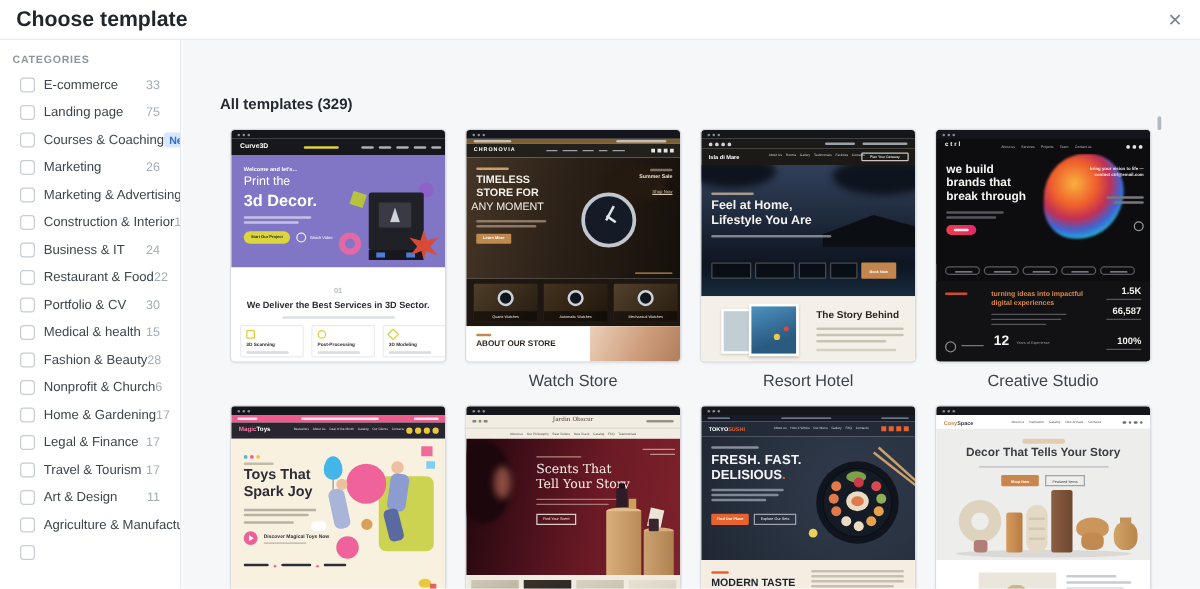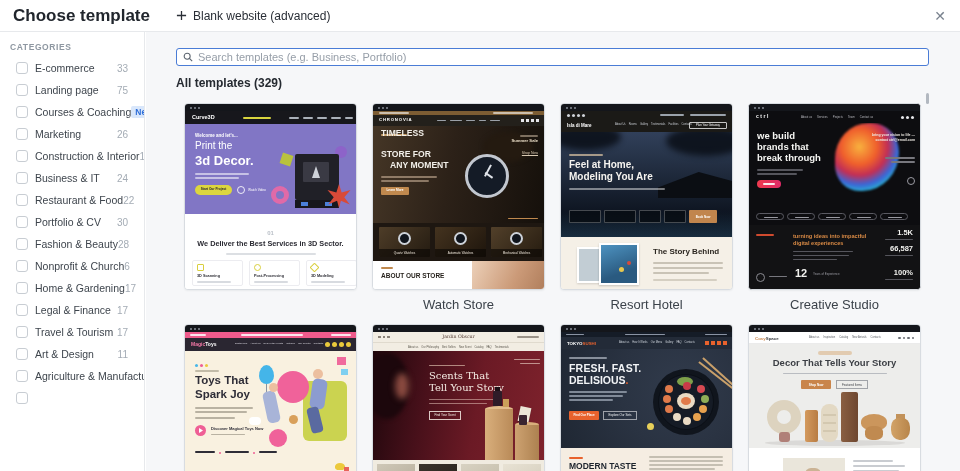--- a/index.html
+++ b/index.html
@@ -40,26 +40,20 @@
 .sq i{width:3px;height:3px;background:#e6e6ea}
 .flex{display:flex}
 </style>
 </head>
 <body>
 
 <div class="dlg">
 
   <div class="hdr">
     <div class="hdr-title">Choose template</div>
-    <div class="blank-btn">
-      <svg width="11" height="11" viewBox="0 0 12 12">
-          <path d="M6 1v10M1 6h10" stroke="#2a2f37" stroke-width="1.4"></path>
-        </svg>
-      <span>Blank website (advanced)</span>
-    </div>
     <div class="close">✕</div>
   </div>
 
   <div class="sidebar">
     <div class="cats-h">CATEGORIES</div>
     <div class="cat-list">
       <div class="cat-item">
           <span class="cb"></span>
           <span class="cat-label">E-commerce</span>
           <span class="cat-count">33</span>
@@ -74,40 +68,49 @@
           <span class="cat-label">Courses &amp; Coaching</span>
           <span class="badge">New</span>
         </div>
       <div class="cat-item">
           <span class="cb"></span>
           <span class="cat-label">Marketing</span>
           <span class="cat-count">26</span>
         </div>
       <div class="cat-item">
           <span class="cb"></span>
+          <span class="cat-label">Marketing &amp; Advertising</span>
+        </div>
+      <div class="cat-item">
+          <span class="cb"></span>
           <span class="cat-label">Construction &amp; Interior</span>
           <span class="cat-count">16</span>
         </div>
       <div class="cat-item">
           <span class="cb"></span>
           <span class="cat-label">Business &amp; IT</span>
           <span class="cat-count">24</span>
         </div>
       <div class="cat-item">
           <span class="cb"></span>
           <span class="cat-label">Restaurant &amp; Food</span>
           <span class="cat-count">22</span>
         </div>
       <div class="cat-item">
           <span class="cb"></span>
           <span class="cat-label">Portfolio &amp; CV</span>
           <span class="cat-count">30</span>
         </div>
       <div class="cat-item">
           <span class="cb"></span>
+          <span class="cat-label">Medical &amp; health</span>
+          <span class="cat-count">15</span>
+        </div>
+      <div class="cat-item">
+          <span class="cb"></span>
           <span class="cat-label">Fashion &amp; Beauty</span>
           <span class="cat-count">28</span>
         </div>
       <div class="cat-item">
           <span class="cb"></span>
           <span class="cat-label">Nonprofit &amp; Church</span>
           <span class="cat-count">6</span>
         </div>
       <div class="cat-item">
           <span class="cb"></span>
@@ -133,27 +136,20 @@
           <span class="cb"></span>
           <span class="cat-label">Agriculture &amp; Manufacturing</span>
         </div>
       <div class="cat-item">
           <span class="cb"></span>
         </div>
     </div>
   </div>
 
   <div class="content">
-    <div class="search">
-      <svg width="10" height="10" viewBox="0 0 12 12">
-          <circle cx="5" cy="5" r="3.6" fill="none" stroke="#5c6570" stroke-width="1.3"></circle>
-          <path d="M8 8l3 3" stroke="#5c6570" stroke-width="1.3"></path>
-        </svg>
-      <input type="text" placeholder="Search templates (e.g. Business, Portfolio)" style="">
-    </div>
     <div class="all-h">All templates (329)</div>
     <div class="sb-thumb"></div>
 
     <div class="grid">
 
       <div class="card">
         <div class="thumb">
           <div class="bbar">
               <i></i>
               <i></i>
@@ -240,23 +236,23 @@
                 <i></i>
               </span>
           </div>
           <div class="abs" style="left:0;top:22px;right:0;height:97px;background:linear-gradient(100deg,#453626 0%,#2c2118 45%,#15100b 100%);overflow:hidden">
             <i class="abs" style="left:110px;top:6px;width:50px;height:30px;background:#241a10;border-radius:50%;filter:blur(2px)"></i>
             <div class="abs" style="left:92px;top:28px;width:44px;height:44px;border:3px solid #c2c7cf;border-radius:50%;background:#141b26">
               <i class="abs" style="left:19px;top:7px;width:1.5px;height:13px;background:#dfe3e8;transform:rotate(28deg)"></i>
               <i class="abs" style="left:20px;top:14px;width:1.5px;height:9px;background:#dfe3e8;transform:rotate(-55deg)"></i>
             </div>
             <i class="ln" style="left:8px;top:8px;width:26px;height:1.5px;background:#c9a06a"></i>
-            <span class="mt" style="left:8px;top:3px;font-size:8.6px;font-weight:800;color:#f2efe9">TIMELESS</span>
+            <span class="mt" style="left:8px;top:13px;font-size:8.6px;font-weight:800;color:#f2efe9">TIMELESS</span>
             <span class="mt" style="left:8px;top:24px;font-size:8.6px;font-weight:800;color:#f2efe9">STORE FOR</span>
-            <span class="mt" style="left:17px;top:35px;font-size:8.6px;font-weight:700;color:#f2efe9">ANY MOMENT</span>
+            <span class="mt" style="left:4px;top:35px;font-size:8.6px;font-weight:400;color:#f2efe9">ANY MOMENT</span>
             <i class="ln" style="left:8px;top:50px;width:56px;height:1.5px;background:rgba(200,175,150,.6)"></i>
             <i class="ln" style="left:8px;top:54px;width:48px;height:1.5px;background:rgba(200,175,150,.6)"></i>
             <span class="mt" style="left:8px;top:61px;width:28px;height:8px;background:#c0894e;border-radius:1px;font-size:3.2px;font-weight:700;color:#fff;display:flex;align-items:center;justify-content:center">Learn More</span>
             <i class="ln" style="right:6px;top:9px;width:18px;height:1.5px;background:rgba(220,200,175,.5)"></i>
             <span class="mt" style="right:6px;top:13px;font-size:4.2px;font-weight:700;color:#ecdfc9">Summer Sale</span>
             <span class="mt" style="right:6px;top:25px;font-size:3.5px;color:#d9c9b2;text-decoration:underline">Shop Now</span>
             <i class="ln" style="right:6px;bottom:4px;width:30px;height:1.5px;background:#c0894e"></i>
           </div>
           <div class="abs" style="left:0;top:119px;right:0;height:38px;background:#1e1711">
             <div class="abs flex" style="left:6px;top:4px;gap:5px">
@@ -312,21 +308,21 @@
               </span>
             <span class="mt" style="right:5px;top:3px;width:38px;height:7px;border:.8px solid rgba(255,255,255,.75);border-radius:1px;font-size:2.8px;color:#fff;display:flex;align-items:center;justify-content:center">Plan Your Getaway</span>
           </div>
           <div class="abs" style="left:0;top:28px;right:0;height:105px;background:linear-gradient(180deg,#31405a 0%,#1f2a3c 40%,#0d1420 78%,#0a0f18 100%);overflow:hidden">
             <i class="abs" style="left:-10px;top:-8px;width:70px;height:26px;background:#070b12;opacity:.8;border-radius:50%;filter:blur(3px)"></i>
             <i class="abs" style="right:-14px;top:-6px;width:80px;height:30px;background:#070b12;opacity:.8;border-radius:50%;filter:blur(3px)"></i>
             <i class="abs" style="right:0;top:40px;width:74px;height:26px;background:#0b0e13;clip-path:polygon(0 60%,55% 0,100% 35%,100% 100%,0 100%)"></i>
             <i class="abs" style="left:0;bottom:0;width:100%;height:26px;background:linear-gradient(180deg,transparent,rgba(41,80,110,.45))"></i>
             <i class="ln" style="left:8px;top:22px;width:34px;height:1.5px;background:rgba(200,180,154,.8)"></i>
             <span class="mt" style="left:8px;top:27px;font-size:10px;font-weight:700;color:#f5f3ef">Feel at Home,</span>
-            <span class="mt" style="left:8px;top:39px;font-size:10px;font-weight:700;color:#f5f3ef">Modeling You Are</span>
+            <span class="mt" style="left:8px;top:39px;font-size:10px;font-weight:700;color:#f5f3ef">Lifestyle You Are</span>
             <i class="ln" style="left:8px;top:56px;width:96px;height:1.5px;background:rgba(255,255,255,.45)"></i>
             <div class="abs flex" style="left:8px;top:78px;gap:3px">
               <i style="width:32px;height:13px;background:rgba(8,12,18,.8);border:.5px solid rgba(255,255,255,.25);border-radius:1px"></i>
               <i style="width:32px;height:13px;background:rgba(8,12,18,.8);border:.5px solid rgba(255,255,255,.25);border-radius:1px"></i>
               <i style="width:22px;height:13px;background:rgba(8,12,18,.8);border:.5px solid rgba(255,255,255,.25);border-radius:1px"></i>
               <i style="width:22px;height:13px;background:rgba(8,12,18,.8);border:.5px solid rgba(255,255,255,.25);border-radius:1px"></i>
               <span style="width:28px;height:13px;background:#c1854d;border-radius:1px;font-size:3px;font-weight:700;color:#fff;display:flex;align-items:center;justify-content:center">Book Now</span>
             </div>
           </div>
           <div class="abs" style="left:0;top:133px;right:0;height:54px;background:#f5f0e7">

